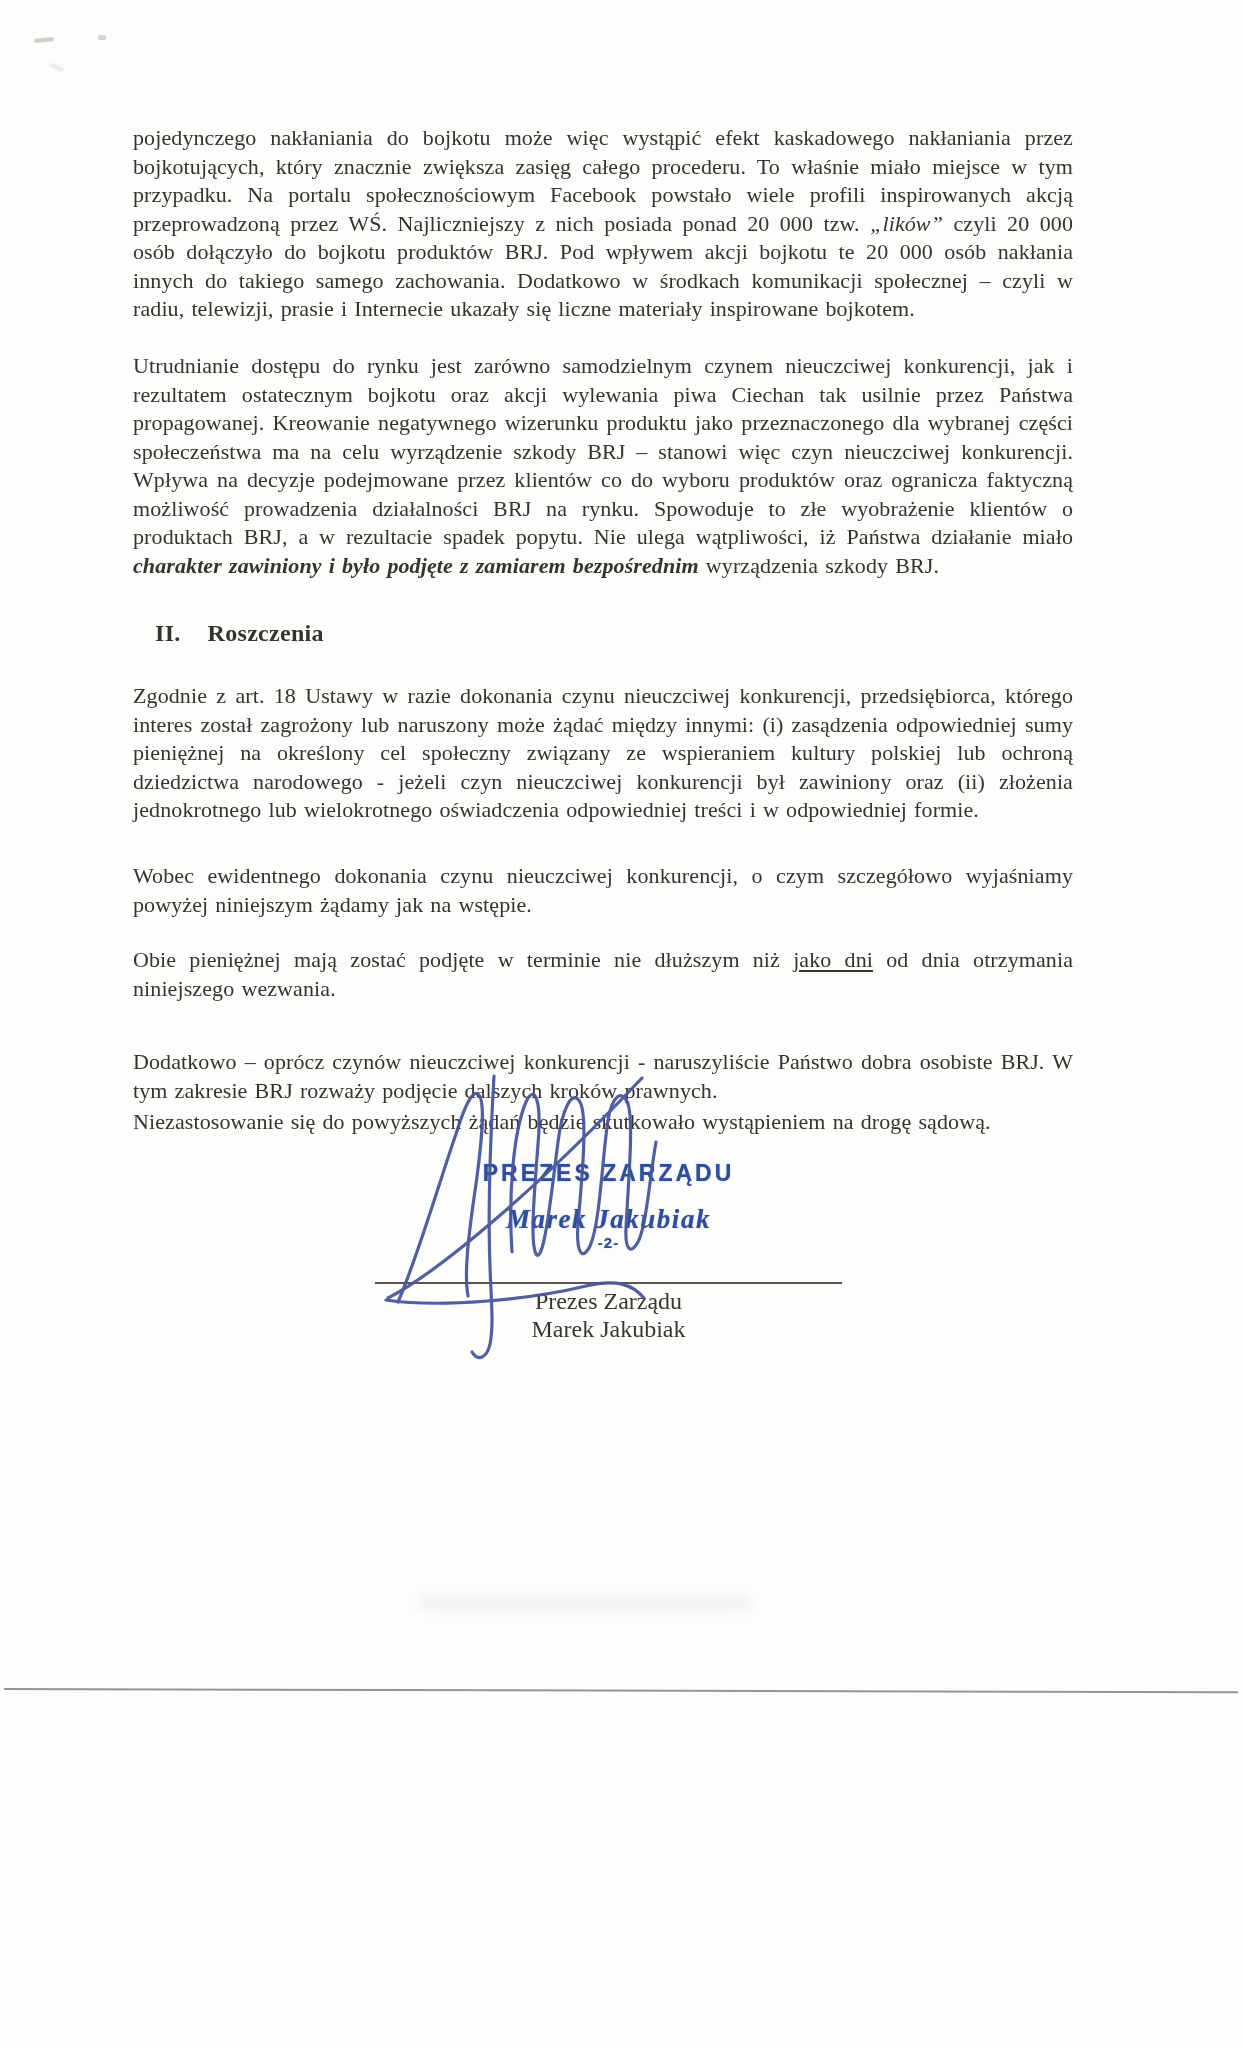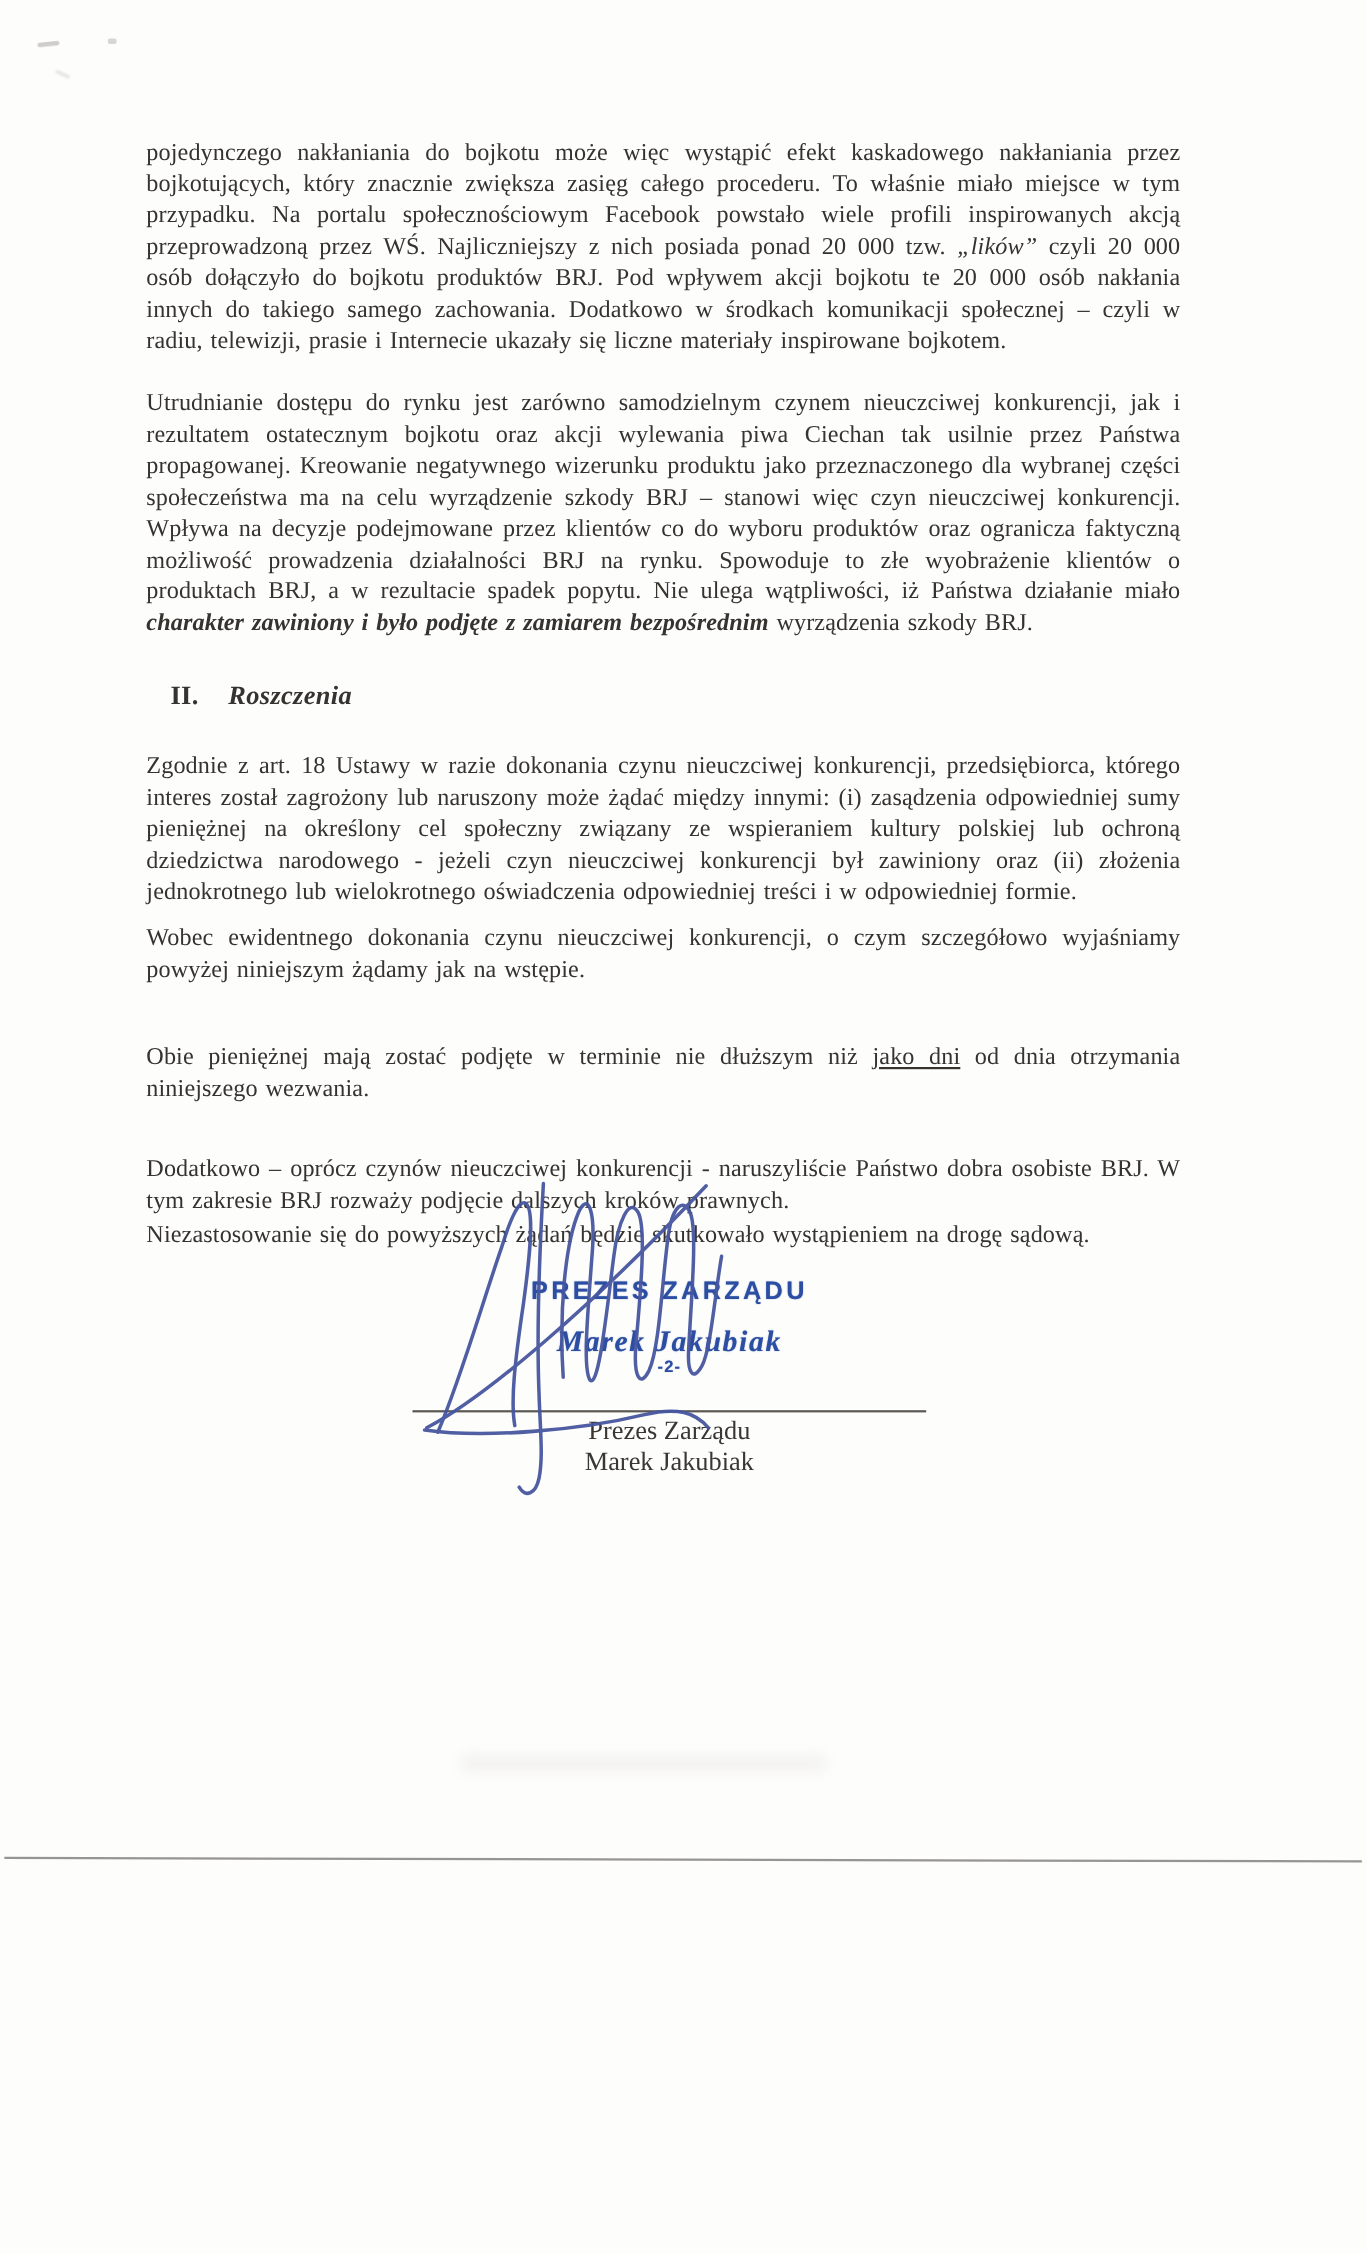--- a/index.html
+++ b/index.html
@@ -25,21 +25,21 @@
   }
   .seg-b{font-weight:bold;font-style:italic;}
   .seg-i{font-style:italic;}
   .seg-u{text-decoration:underline;text-underline-offset:3px;}
   .heading{
     position:absolute;
     left:155px;top:620px;
     font-size:24px;font-weight:bold;
     letter-spacing:0.3px;
   }
-  .heading .h-title{margin-left:27px;font-style:italic;}
+  .heading .h-title{margin-left:27px;}
   
   .sigblock{
     position:absolute;
     left:375px;top:1160px;
     width:467px;height:200px;
   }
   .sigblock > div{position:absolute;left:0;width:100%;text-align:center;}
   .stamp-title{
     top:0;
     font-size:23px;font-weight:bold;letter-spacing:3px;
@@ -92,21 +92,21 @@
 
   <div class="smudge smudge-1"></div>
   <div class="smudge smudge-2"></div>
   <div class="smudge smudge-3"></div>
   <div class="smudge smudge-4"></div>
 
   <div class="textcol">
     <p style="top:124px"><span>pojedynczego nakłaniania do bojkotu może więc wystąpić efekt kaskadowego nakłaniania przez bojkotujących, który znacznie zwiększa zasięg całego procederu. To właśnie miało miejsce w tym przypadku. Na portalu społecznościowym Facebook powstało wiele profili inspirowanych akcją przeprowadzoną przez WŚ. Najliczniejszy z nich posiada ponad 20 000 tzw. </span><span class="seg-i">„lików”</span><span> czyli 20 000 osób dołączyło do bojkotu produktów BRJ. Pod wpływem akcji bojkotu te 20 000 osób nakłania innych do takiego samego zachowania. Dodatkowo w środkach komunikacji społecznej – czyli w radiu, telewizji, prasie i Internecie ukazały się liczne materiały inspirowane bojkotem.</span></p>
     <p style="top:352px"><span>Utrudnianie dostępu do rynku jest zarówno samodzielnym czynem nieuczciwej konkurencji, jak i rezultatem ostatecznym bojkotu oraz akcji wylewania piwa Ciechan tak usilnie przez Państwa propagowanej. Kreowanie negatywnego wizerunku produktu jako przeznaczonego dla wybranej części społeczeństwa ma na celu wyrządzenie szkody BRJ – stanowi więc czyn nieuczciwej konkurencji. Wpływa na decyzje podejmowane przez klientów co do wyboru produktów oraz ogranicza faktyczną możliwość prowadzenia działalności BRJ na rynku. Spowoduje to złe wyobrażenie klientów o produktach BRJ, a w rezultacie spadek popytu. Nie ulega wątpliwości, iż Państwa działanie miało </span><span class="seg-b">charakter zawiniony i było podjęte z zamiarem bezpośrednim</span><span> wyrządzenia szkody BRJ.</span></p>
     <p style="top:682px"><span>Zgodnie z art. 18 Ustawy w razie dokonania czynu nieuczciwej konkurencji, przedsiębiorca, którego interes został zagrożony lub naruszony może żądać między innymi: (i) zasądzenia odpowiedniej sumy pieniężnej na określony cel społeczny związany ze wspieraniem kultury polskiej lub ochroną dziedzictwa narodowego - jeżeli czyn nieuczciwej konkurencji był zawiniony oraz (ii) złożenia jednokrotnego lub wielokrotnego oświadczenia odpowiedniej treści i w odpowiedniej formie.</span></p>
-    <p style="top:838px"><span>Wobec ewidentnego dokonania czynu nieuczciwej konkurencji, o czym szczegółowo wyjaśniamy powyżej niniejszym żądamy jak na wstępie.</span></p>
+    <p style="top:862px"><span>Wobec ewidentnego dokonania czynu nieuczciwej konkurencji, o czym szczegółowo wyjaśniamy powyżej niniejszym żądamy jak na wstępie.</span></p>
     <p style="top:946px"><span>Obie pieniężnej mają zostać podjęte w terminie nie dłuższym niż </span><span class="seg-u">jako dni</span><span> od dnia otrzymania niniejszego wezwania.</span></p>
     <p style="top:1048px"><span>Dodatkowo – oprócz czynów nieuczciwej konkurencji - naruszyliście Państwo dobra osobiste BRJ. W tym zakresie BRJ rozważy podjęcie dalszych kroków prawnych.</span></p>
     <p style="top:1108px"><span>Niezastosowanie się do powyższych żądań będzie skutkowało wystąpieniem na drogę sądową.</span></p>
   </div>
 
   <div class="heading">
     <span class="h-number">II.</span><span class="h-title">Roszczenia</span>
   </div>
 
   <div class="sigblock">

